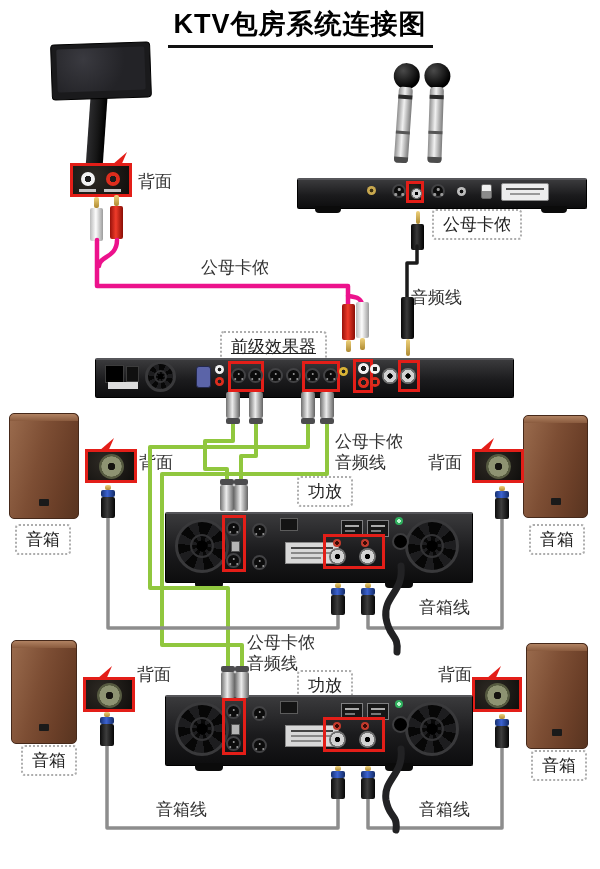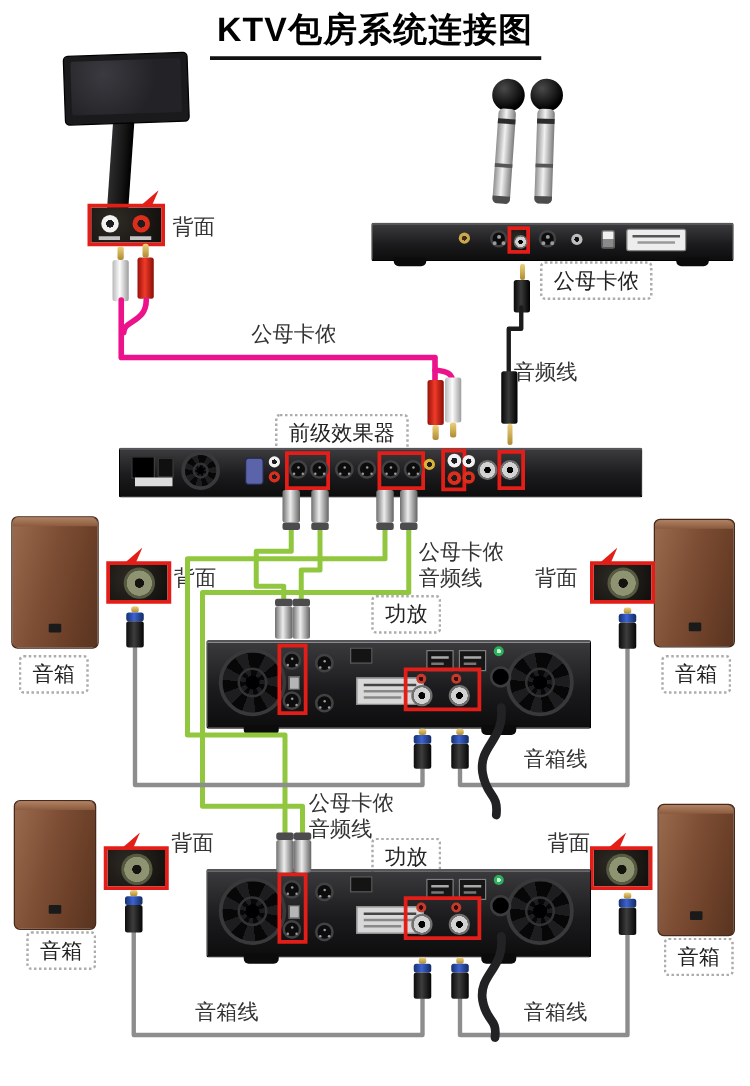--- a/index.html
+++ b/index.html
@@ -121,21 +121,21 @@
   </div>
   <div class="foot" style="left:315px;top:206px;width:26px;height:7px;"></div>
   <div class="foot" style="left:541px;top:206px;width:26px;height:7px;"></div>
   <div class="dotted" style="left:432px;top:209px;"><span>公母卡侬</span></div>
 
   <div class="plug" style="left:411px;top:211px;width:13px;">
     <span class="shaft thin" style="height:13px"></span>
       <span class="pb blackp" style="height:26px"></span>
   </div>
 
-  <div class="dotted" style="left:220px;top:331px;"><span>前级效果器</span></div>
+  <div class="dotted" style="left:220px;top:331px;text-decoration:underline;"><span>前级效果器</span></div>
   <div class="rack" style="left:95px;top:358px;width:417px;height:37px;"></div>
   <div class="abs" style="left:105px;top:365px;width:17px;height:16px;background:#000;border:1px solid #3c3c3c;"></div>
   <div class="abs" style="left:126px;top:366px;width:11px;height:14px;background:#101010;border:1px solid #3c3c3c;"></div>
   <div class="abs" style="left:108px;top:382px;width:30px;height:7px;background:#dcdcdc;"></div>
   <div class="fan" style="left:145px;top:361px;width:31px;height:31px;"></div>
   <div class="abs" style="left:196px;top:366px;width:13px;height:20px;background:#5b64a8;border:1px solid #23284c;border-radius:3px;"></div>
   <div class="rca w" style="left:215px;top:365px;width:9px;height:9px;"></div>
   <div class="rca r" style="left:215px;top:377px;width:9px;height:9px;"></div>
   <div class="hlbox" style="left:228px;top:361px;width:36px;height:31px;background:none;"></div>
   <div class="xlr" style="left:231px;top:368px;width:15px;height:15px;"></div>

